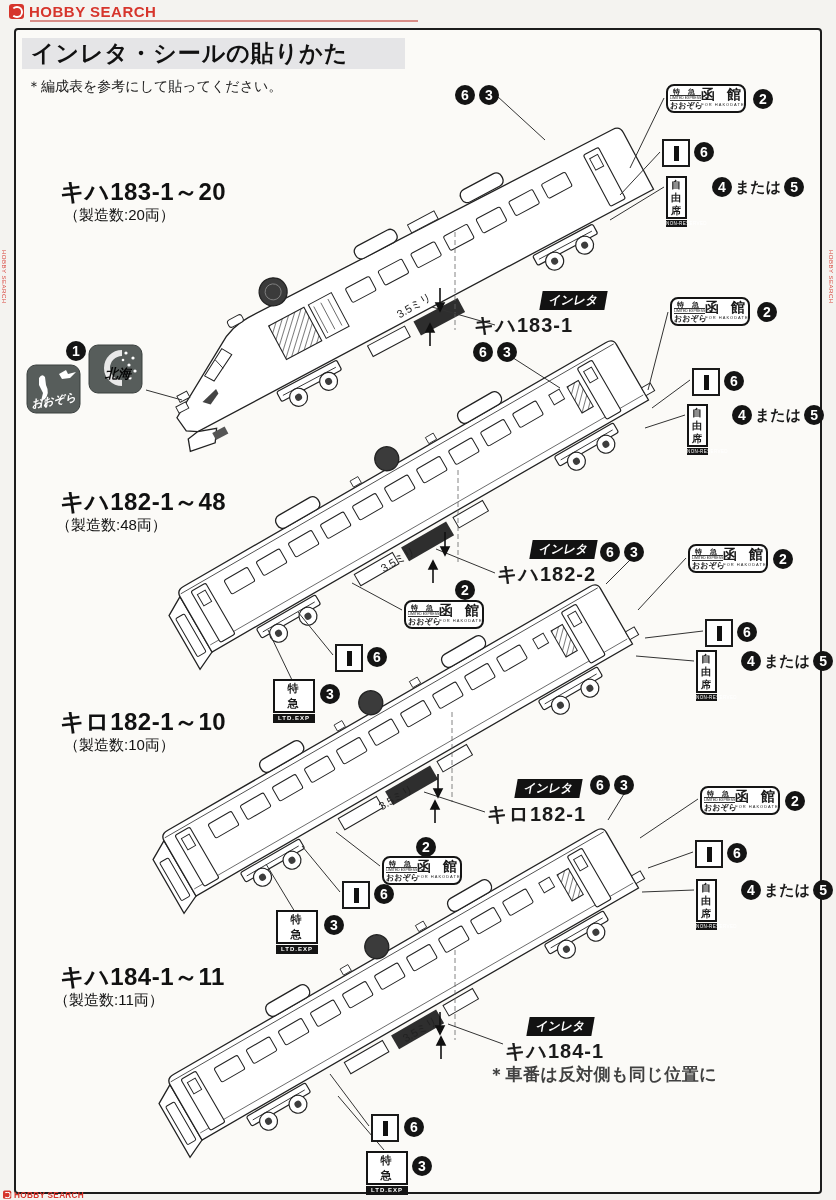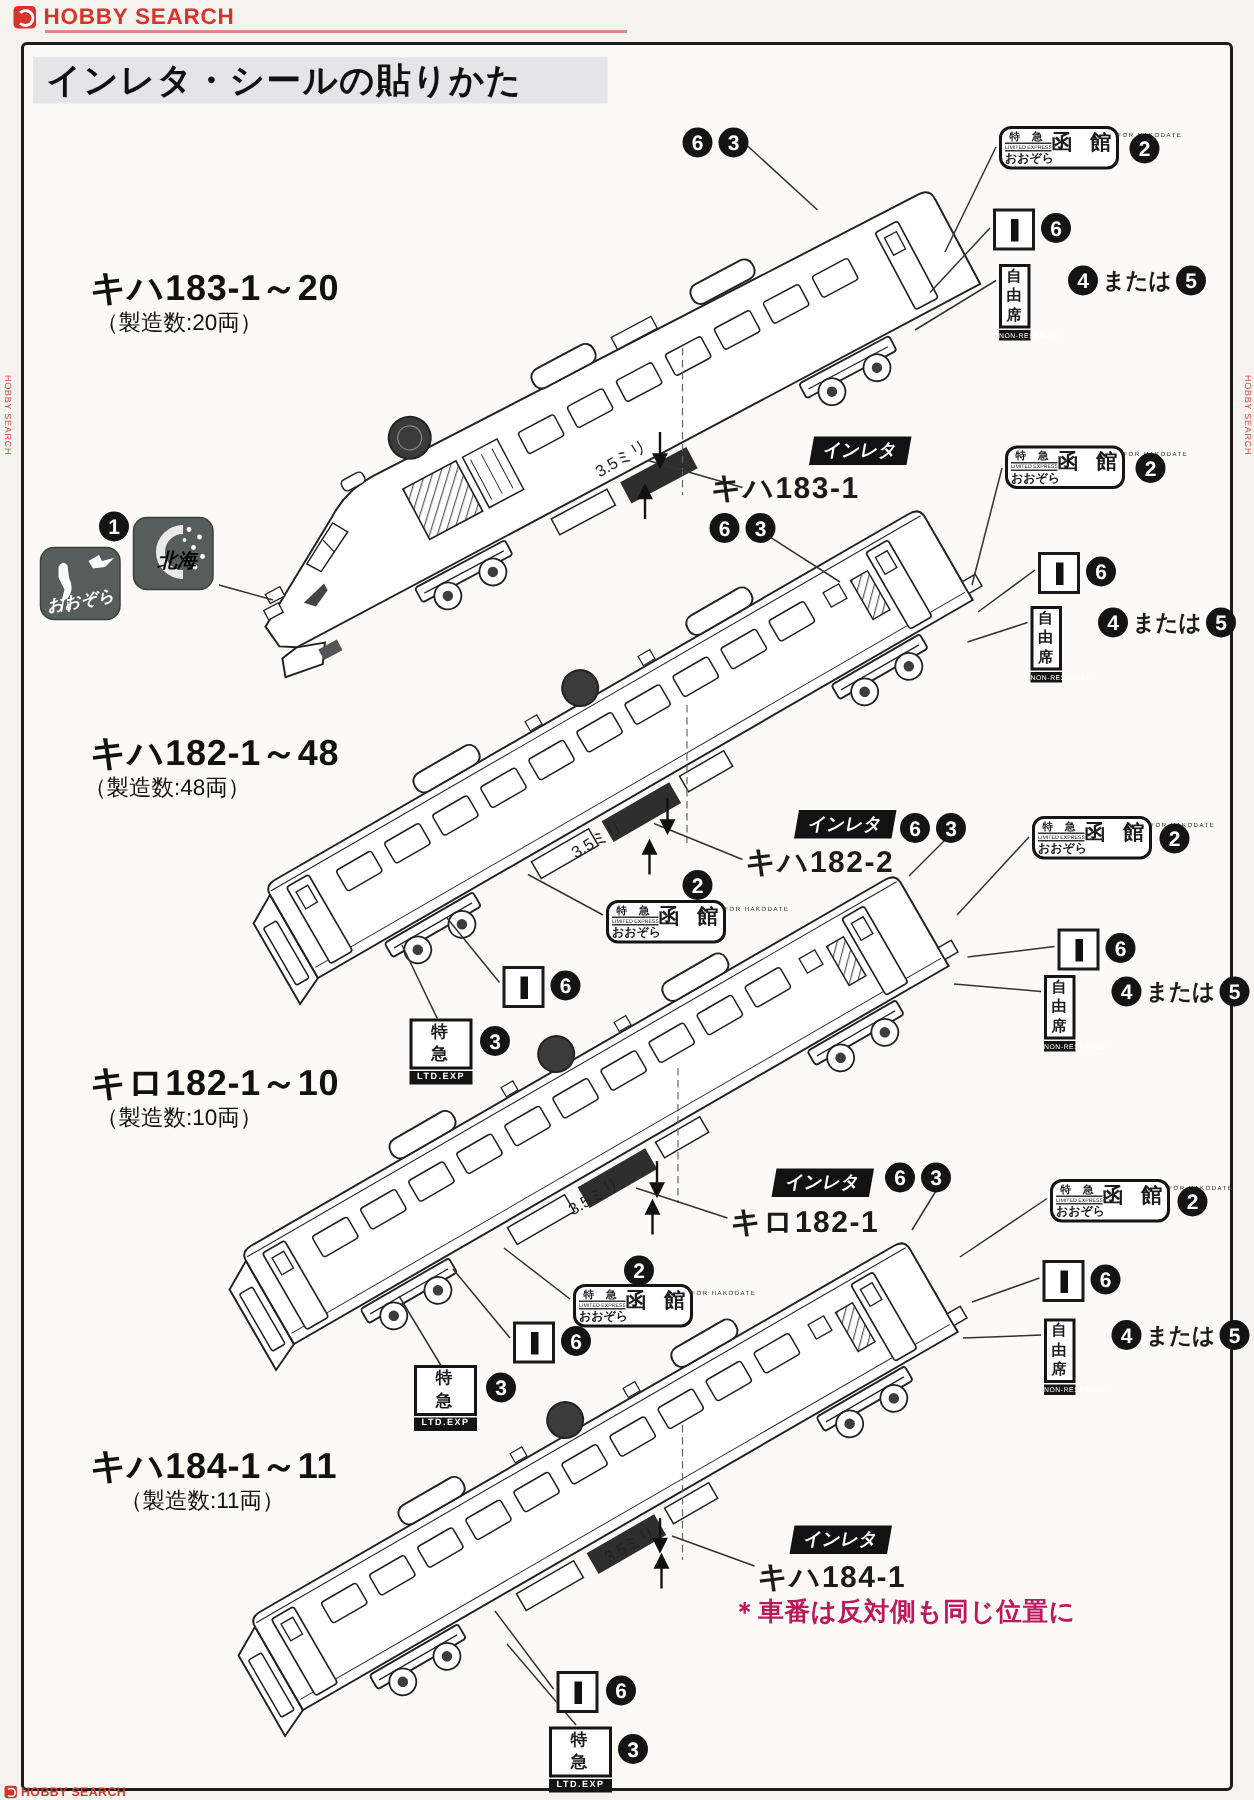--- a/index.html
+++ b/index.html
@@ -15,40 +15,40 @@
   .cn{width:20px;height:20px;border-radius:50%;background:#141414;color:#fff;font-weight:700;font-size:14px;
       display:inline-flex;align-items:center;justify-content:center;line-height:1;flex:none}
   .pair{display:flex;gap:4px}
   .orrow{display:flex;align-items:center;gap:3px;font-weight:700;font-size:15px;white-space:nowrap}
   .hsign{width:80px;height:29px;border:2px solid #141414;border-radius:8px;background:#fff;display:flex;
          align-items:stretch;padding:1px 2px;box-sizing:border-box}
   .hs-left{width:31px;display:flex;flex-direction:column;justify-content:center;text-align:center}
   .hs-tok{font-size:7px;font-weight:700;letter-spacing:3px;line-height:7px}
   .hs-lim{font-size:3.5px;line-height:4px;border-top:.5px solid #333;border-bottom:.5px solid #333;white-space:nowrap;overflow:hidden}
   .hs-ozo{font-size:8px;font-weight:700;line-height:9px;white-space:nowrap}
-  .hs-main{flex:1;text-align:center;display:flex;flex-direction:row;justify-content:center}
+  .hs-main{flex:1;text-align:center;display:flex;flex-direction:column;}
   .hs-dest{font-size:14px;font-weight:700;letter-spacing:4px;line-height:15px;white-space:nowrap}
   .hs-for{font-size:4px;letter-spacing:1px;line-height:5px;white-space:nowrap}
   .jsign{width:21px}
   .js-top{border:2px solid #141414;background:#fff;font-size:10px;font-weight:700;text-align:center;
           letter-spacing:1px;line-height:13px}
   .js-bot{background:#141414;color:#fff;font-size:4.5px;text-align:center;letter-spacing:.4px;line-height:7px;
           margin-top:1px;white-space:nowrap}
   .tsign{width:42px}
   .ts-top{border:2px solid #141414;background:#fff;font-size:11px;font-weight:700;text-align:center;
           letter-spacing:5px;line-height:15px;padding-left:3px}
   .ts-bot{background:#141414;color:#fff;font-size:6px;font-weight:700;text-align:center;letter-spacing:1px;
           line-height:9px;margin-top:1px}
   .plate{width:24px;height:24px;border:2px solid #1a1a1a;background:#fff;display:flex;align-items:center;justify-content:center}
   .plate i{display:block;width:5px;height:15px;background:#111}
   .itag{background:#121212;color:#fff;font-size:12px;font-weight:700;padding:1px 8px;transform:skewX(-10deg);
         display:inline-block;white-space:nowrap}
   .iname{font-size:20px;font-weight:700;letter-spacing:1px;white-space:nowrap}
   .mm{font-size:11px;transform:rotate(-31deg);transform-origin:left center;white-space:nowrap;color:#222}
-  .fnote{font-size:17px;font-weight:600;line-height:25px;letter-spacing:.5px;color:#be185d;white-space:nowrap}
+  .fnote{font-size:17px;font-weight:600;line-height:25px;letter-spacing:.5px;color:#404040;white-space:nowrap}
   .wm{color:#d6352c;display:flex;align-items:center;gap:5px;font-weight:700}
   .wm-ic{width:15px;height:15px;background:#d6352c;border-radius:3px;display:flex;align-items:center;justify-content:center;flex:none}
   .wm-ic b{width:8px;height:8px;border:2px solid #fff;border-radius:50%;border-left-color:transparent;display:block}
   .wm-txt{font-size:15px;letter-spacing:.5px;white-space:nowrap}
   .wm-line{left:30px;top:20px;width:388px;height:1.5px;background:#cf6a63;opacity:.75}
   .wm-edge{font-size:6px;color:#d6352c;writing-mode:vertical-rl;letter-spacing:.5px;opacity:.9;white-space:nowrap}
   .logo{width:55px;height:50px}
   svg.art{left:0;top:0;pointer-events:none}
 </style>
 </head>
@@ -67,20 +67,21 @@
 <div class="abs wm-edge" style="left:828px;top:250px">HOBBY SEARCH</div>
 <div class="abs wm" style="left:3px;top:1190px;transform:scale(.55);transform-origin:left top">
   <span class="wm-ic">
       <b></b>
     </span>
   <span class="wm-txt">HOBBY SEARCH</span>
 </div>
 
 <div class="abs titlebar">インレタ・シールの貼りかた</div>
 <div class="abs intro">
+  <div>＊編成表を参考にして貼ってください。</div>
 </div>
 
 <svg class="abs art" width="836" height="1200" viewBox="0 0 836 1200">
   <defs>
     <pattern id="hatch" width="5" height="5" patternUnits="userSpaceOnUse" patternTransform="rotate(45)">
       <line x1="0" y1="0" x2="0" y2="5" stroke="#5a5a5a" stroke-width="1.6"></line>
     </pattern>
     <g id="bogie" stroke="#222" stroke-width="1.2" fill="#fff">
       <rect x="-34" y="2" width="68" height="11" rx="2"></rect>
       <circle cx="-17" cy="17" r="9"></circle>
@@ -421,21 +422,21 @@
   </div>
 <span class="abs cn" style="left:374px;top:884px">6</span>
 
 <div class="abs tsign" style="left:276px;top:910px">
   <div class="ts-top">特 急</div>
   <div class="ts-bot">LTD.EXP</div>
 </div>
 <span class="abs cn" style="left:324px;top:915px">3</span>
 
 <div class="abs tname" style="left:60px;top:961px">キハ184-1～11</div>
-<div class="abs tcount" style="left:80px;top:991px">（製造数:11両）</div>
+<div class="abs tcount" style="left:54px;top:991px">（製造数:11両）</div>
 
 <div class="abs pair" style="left:590px;top:775px">
   <span class="cn">6</span>
   <span class="cn">3</span>
 </div>
 
 <div class="abs hsign" style="left:700px;top:786px">
   <div class="hs-left">
       <div class="hs-tok">特 急</div>
     <div class="hs-lim">LIMITED EXPRESS</div>

